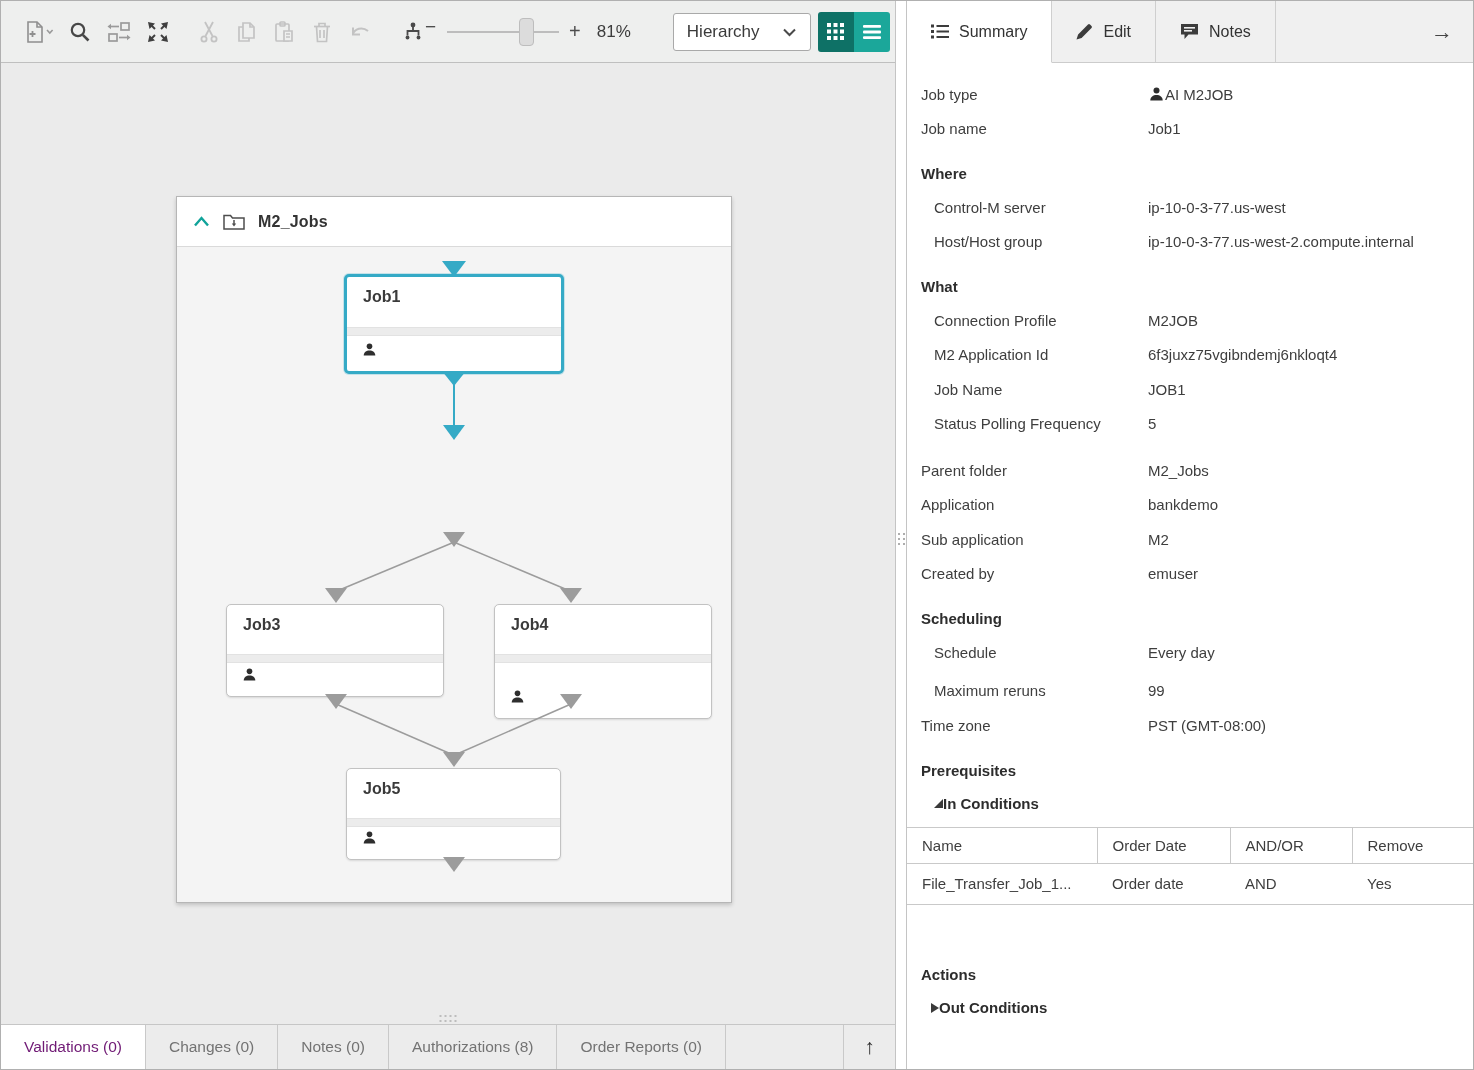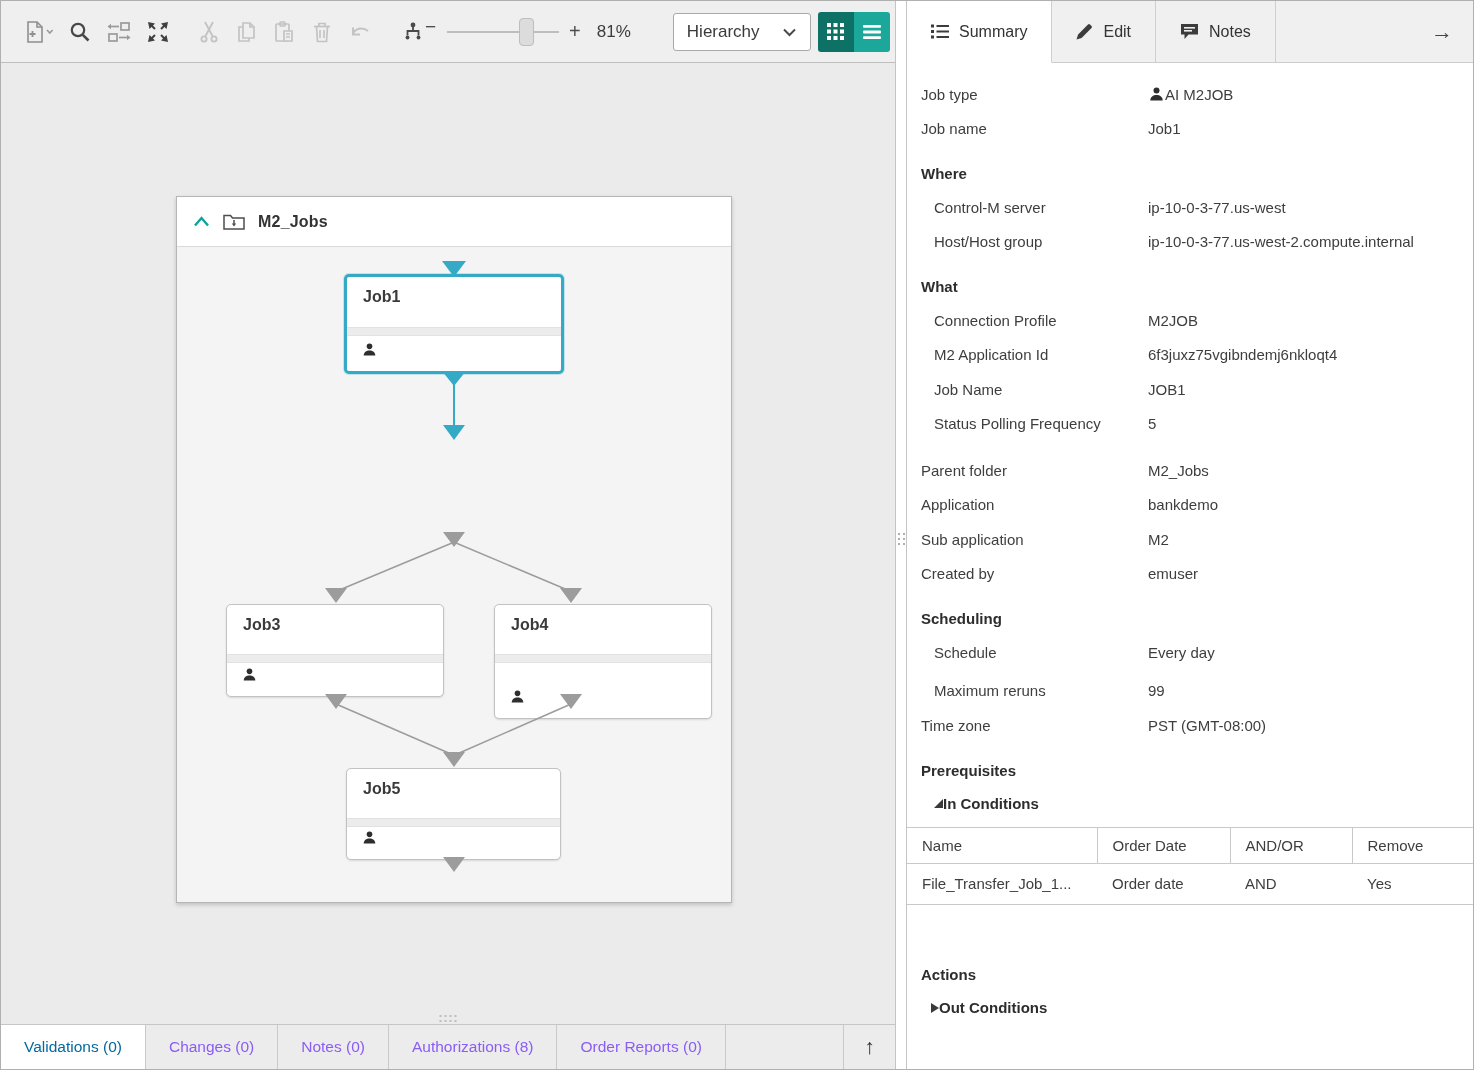--- a/index.html
+++ b/index.html
@@ -42,22 +42,22 @@
   .job .person { position:absolute; left:15px; bottom:10px; }
   .job.sel  { border:3px solid #35aac6; box-shadow:0 0 0 1px rgba(53,170,198,.25); }
   .job.sel2 { border:2px solid #9ed8e6; box-shadow:0 1px 2px rgba(0,0,0,.10); }
   .job.norm { border:1px solid #c2c2c2; box-shadow:0 1px 2px rgba(0,0,0,.12); }
   .connectors { position:absolute; left:0; top:0; z-index:3; pointer-events:none; }
   .canvas-drag-dots { position:absolute; left:50%; transform:translateX(-50%); bottom:2px; display:grid; grid-template-columns:repeat(4,2px); grid-auto-rows:2px; gap:3px; z-index:4; }
   .canvas-drag-dots i { background:#bdbdbd; }
 
   
   .bottom-bar { height:45px; flex:none; background:#ececec; border-top:1px solid #c6c6c6; display:flex; align-items:stretch; }
-  .btab { display:flex; align-items:center; padding:0 23px; border-right:1px solid #c9c9c9; font-size:15.5px; color:#8b5cf6; cursor:pointer; white-space:nowrap; }
-  .btab.active { background:#fff; color:#0369a1; }
+  .btab { display:flex; align-items:center; padding:0 23px; border-right:1px solid #c9c9c9; font-size:15.5px; color:#737373; cursor:pointer; white-space:nowrap; }
+  .btab.active { background:#fff; color:#701a75; }
   .bbar-fill { flex:1; }
   .up-btn { width:52px; border-left:1px solid #c9c9c9; display:flex; align-items:center; justify-content:center; font-size:21px; color:#2a2a2a; cursor:pointer; }
 
   
   .ptab-bar { height:62px; flex:none; background:#f0f0f0; border-bottom:1px solid #cccccc; display:flex; align-items:stretch; }
   .ptab { display:flex; align-items:center; gap:10px; padding:0 24px; font-size:16px; color:#333; border-right:1px solid #cfcfcf; cursor:pointer; }
   .ptab.active { background:#fff; border-bottom:1px solid #fff; margin-bottom:-1px; }
   .panel-fwd { margin-left:auto; display:flex; align-items:center; padding-right:20px; font-size:22px; color:#444; cursor:pointer; }
 
   .panel-body { flex:1; overflow:hidden; padding:14px 12px 0 14px; font-size:15px; color:#3e3e3e; }

